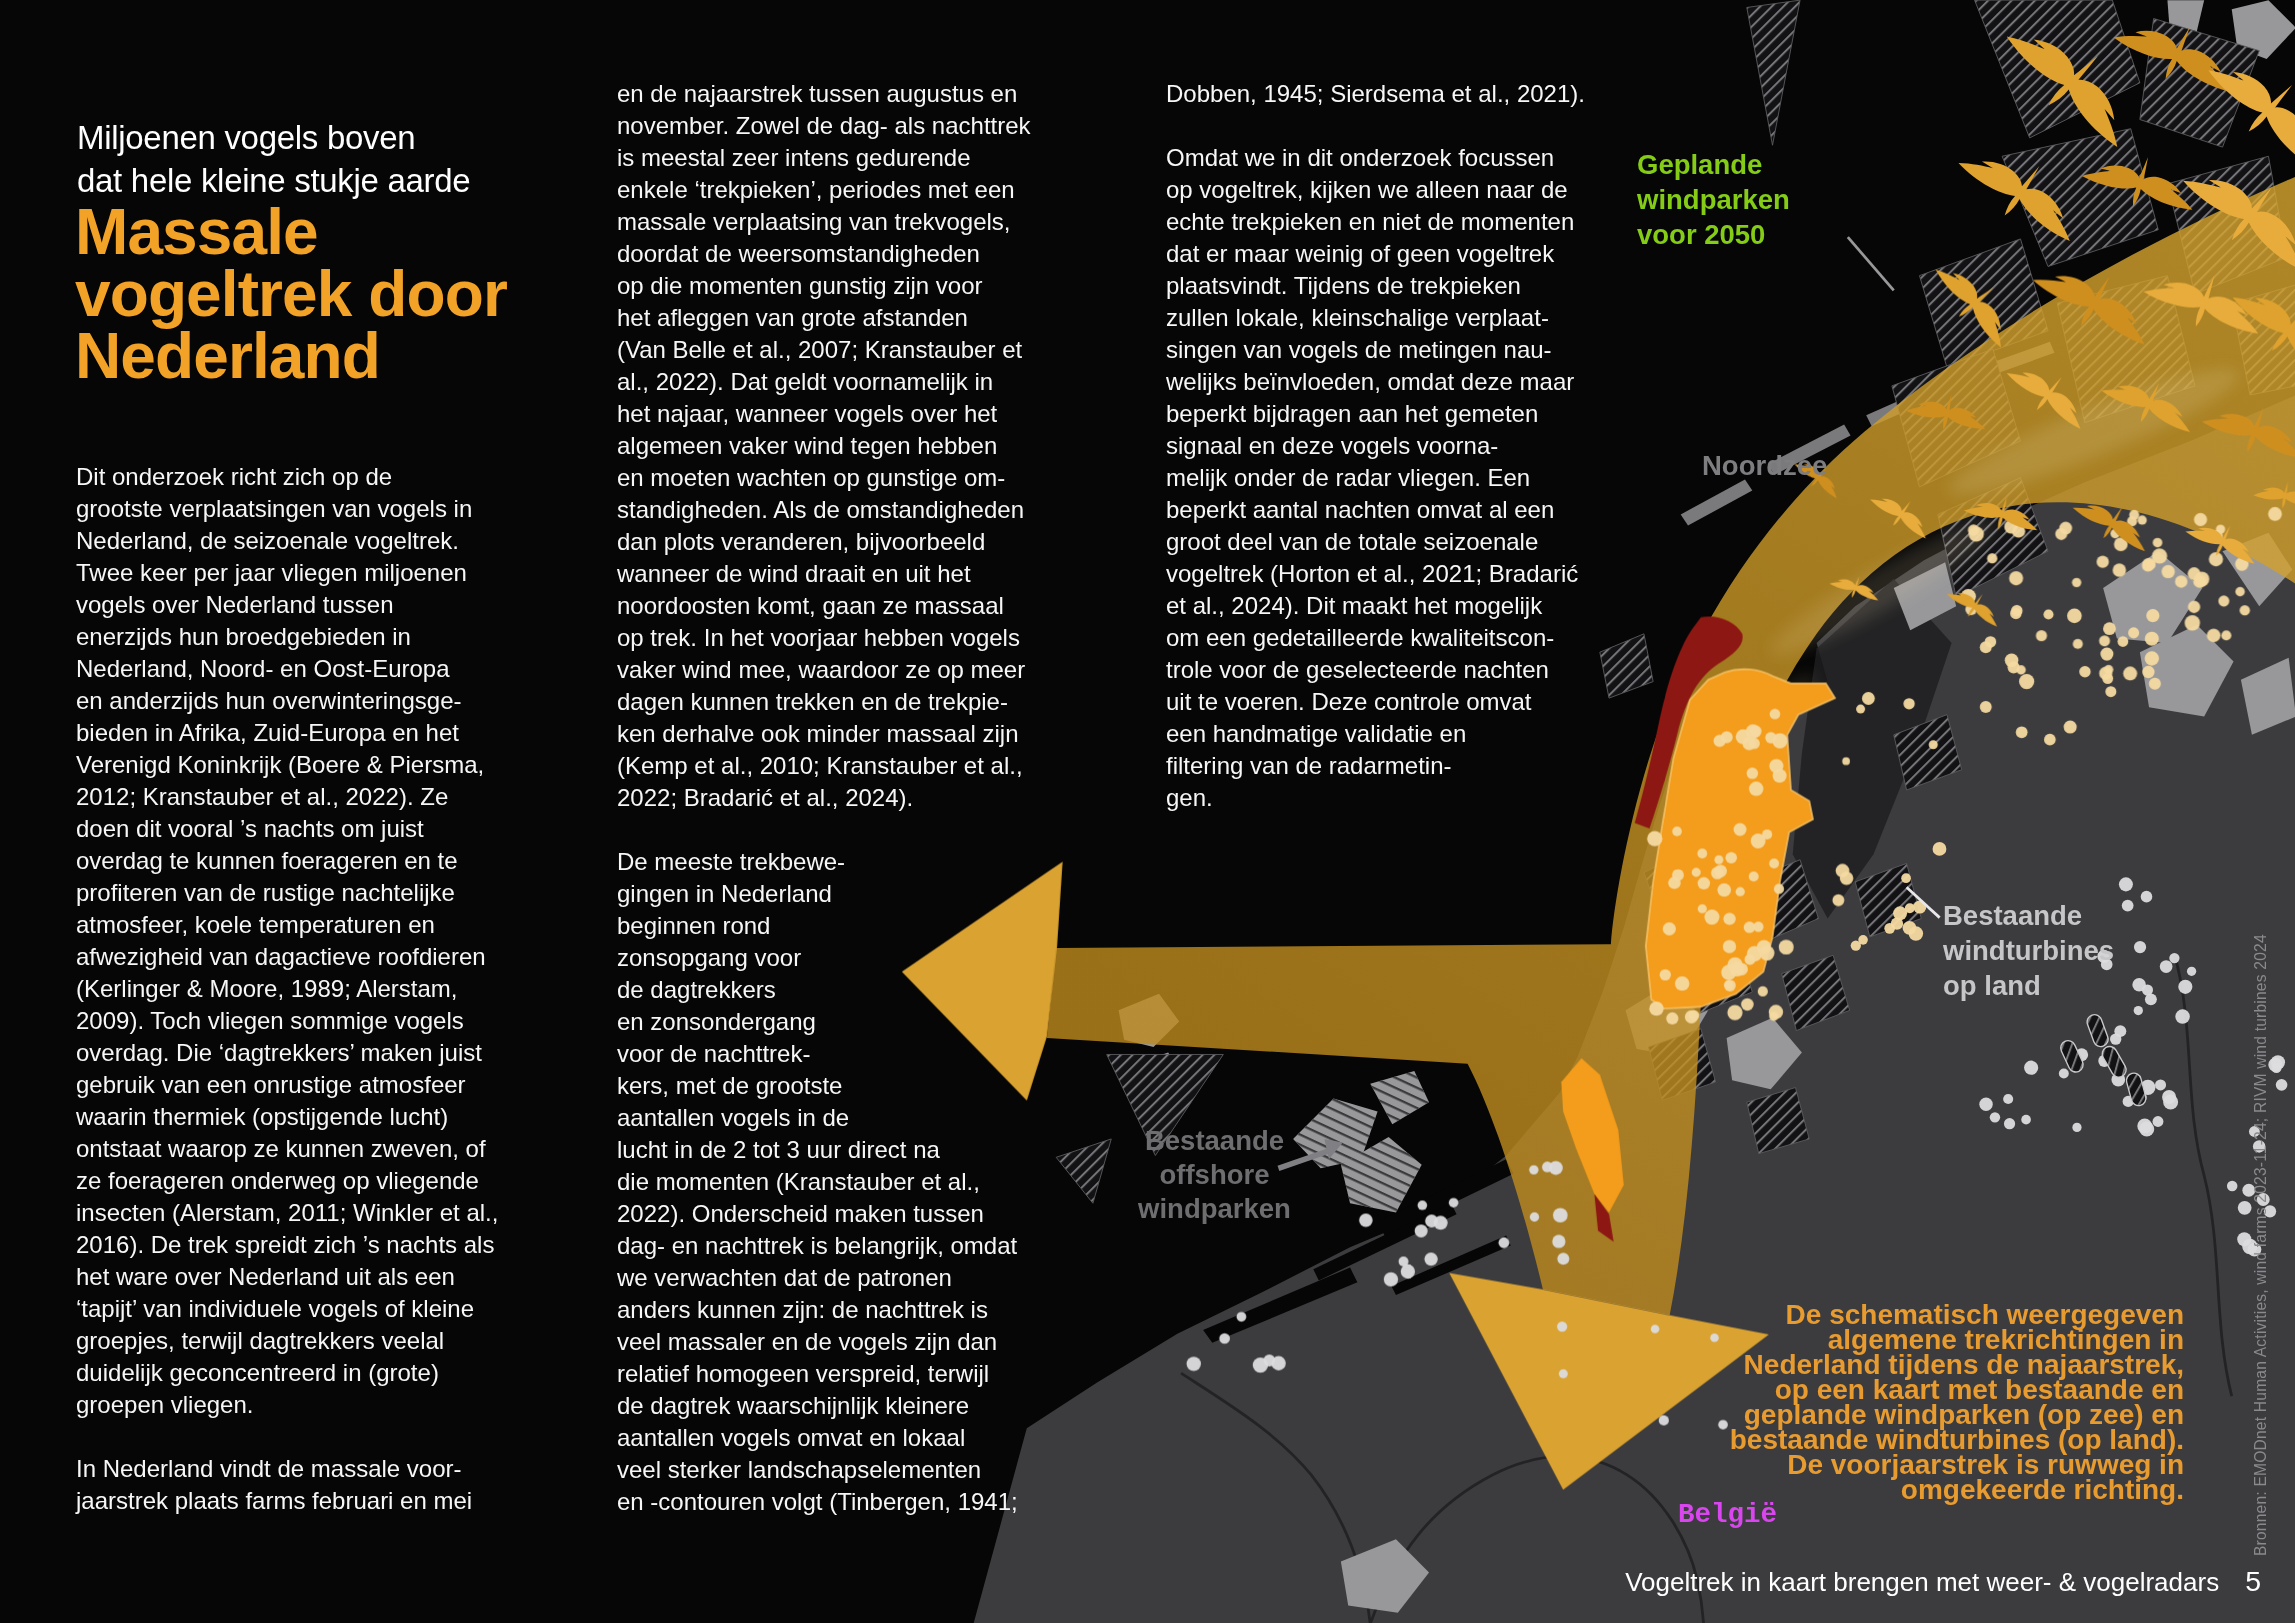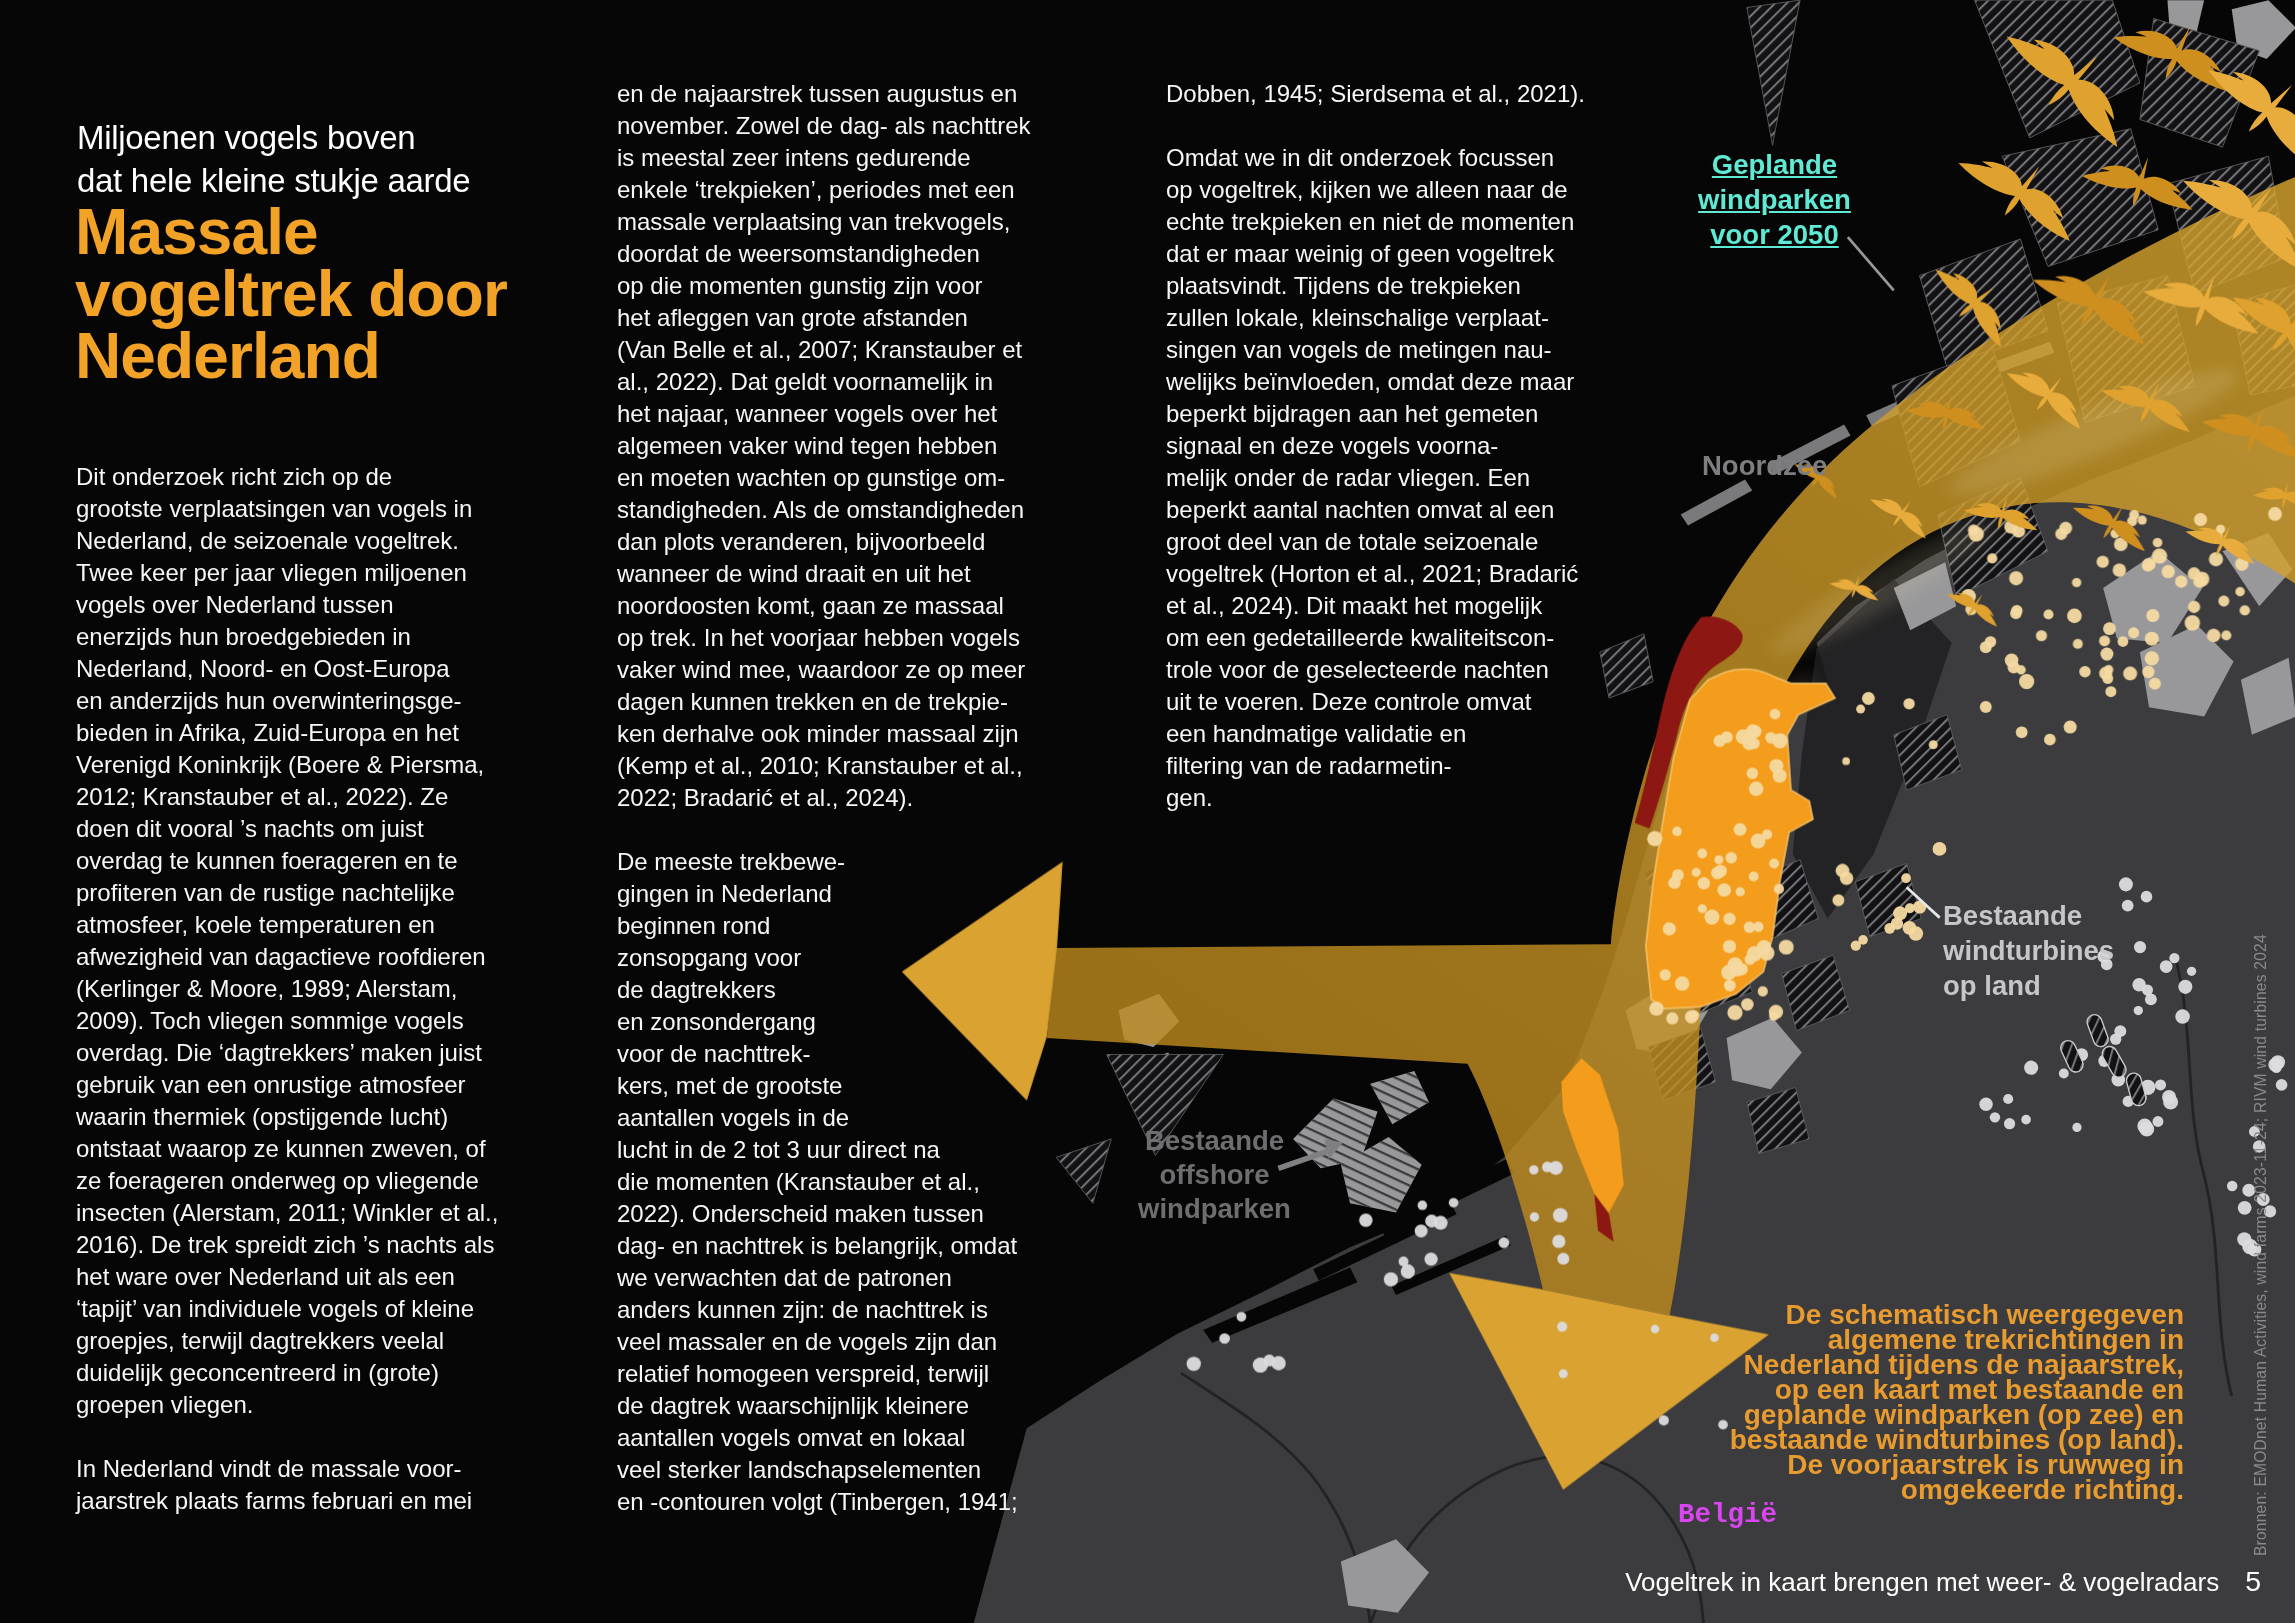--- a/index.html
+++ b/index.html
@@ -19,21 +19,21 @@
     font-size:64px;line-height:62px;font-weight:700;color:#F2A227;letter-spacing:-0.9px;
   }
   .bodycol{
     position:absolute;color:#F7F7F7;font-size:24px;line-height:32px;letter-spacing:0px;
   }
   .bodycol p{margin:0 0 32px 0;}
   .col1{left:76px;top:461px;width:478px;}
   .col2{left:617px;top:78px;width:468px;}
   .col3{left:1166px;top:78px;width:459px;}
   .maplabel{position:absolute;font-weight:700;font-size:27.5px;line-height:35px;}
-  .lbl-geplande{left:1637px;top:147px;width:275px;text-align:center;color:#5eead4;text-decoration:underline;}
+  .lbl-geplande{left:1637px;top:147px;width:275px;color:#84cc16;}
   .lbl-noordzee{left:1702px;top:448px;color:#7E7E81;}
   .lbl-land{left:1943px;top:898px;color:#C6C6C8;text-align:left;}
   .lbl-offshore{left:1077px;top:1124px;width:275px;text-align:center;color:#6E6E71;line-height:34px;}
   .lbl-belgie{left:1678px;top:1497px;color:#d946ef;font-family:Liberation Mono, monospace;}
   .annotation{
     position:absolute;right:112px;top:1302px;width:588px;text-align:right;
     color:#E89B2F;font-weight:700;font-size:28px;line-height:25px;letter-spacing:0px;
   }
   .footer{
     position:absolute;right:35px;top:1565px;display:flex;align-items:baseline;gap:26px;

